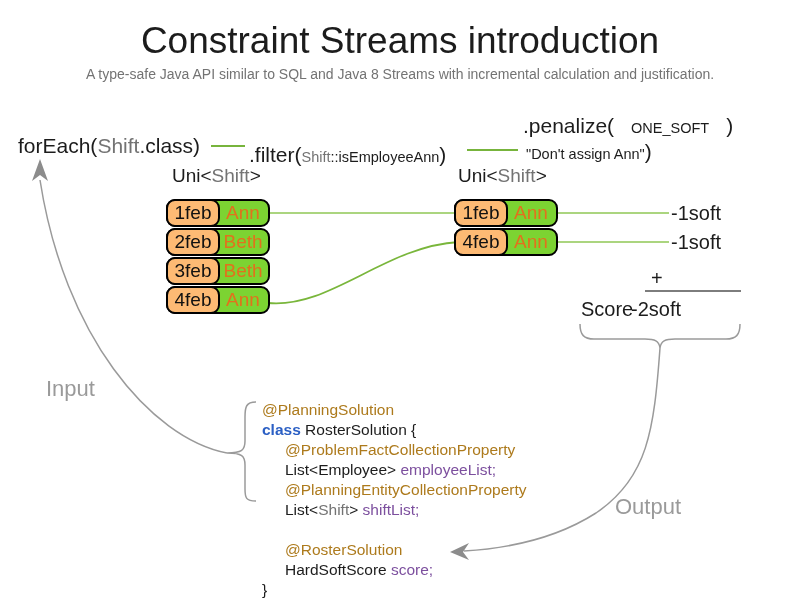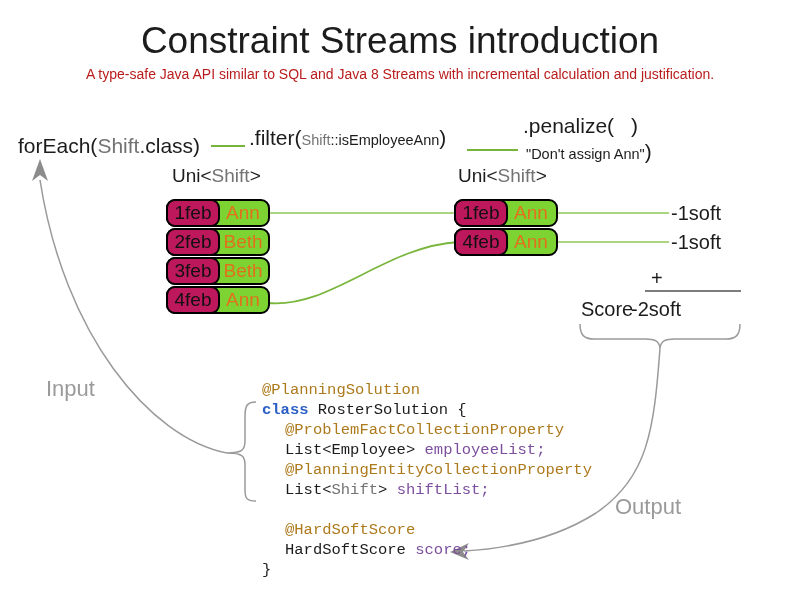--- a/index.html
+++ b/index.html
@@ -1,34 +1,34 @@
 <!DOCTYPE html>
 <html><head>
 <meta charset="utf-8">
 <style>
   html,body{margin:0;padding:0;background:#fff;font-family:"Liberation Sans",sans-serif;}
   #canvas{position:relative;width:800px;height:600px;background:#fff;overflow:hidden;}
   #connectors{position:absolute;left:0;top:0;z-index:1;pointer-events:none;}
   .abs{position:absolute;z-index:2;}
   .title{left:0;right:0;top:20px;text-align:center;font-size:37px;color:#1c1c1c;white-space:nowrap;}
-  .subtitle{left:0;right:0;top:66px;text-align:center;font-size:14px;color:#b91c1c;white-space:nowrap;}
+  .subtitle{left:0;right:0;top:66px;text-align:center;font-size:14px;color:#737373;white-space:nowrap;}
   .pgroup{display:flex;align-items:baseline;white-space:pre;line-height:25px;}
   .seg.dark{color:#1c1c1c}
   .seg.green{color:#737373}
   .seg.lg{font-size:21px}
   .seg.sm{font-size:14.5px}
   .seg.ann{color:#ad7a1c}
   .seg.kw{color:#2b5fc4;font-weight:bold}
   .seg.pl{color:#1c1c1c}
   .seg.field{color:#7c4f9e}
   .uni{font-size:19px;line-height:22px;display:flex;white-space:pre;}
   .shift-table .trow{position:relative;width:104px;height:28px;margin-bottom:1px;background:#7cd332;
     border:2px solid #000;border-radius:9px;box-sizing:border-box;}
   .shift-table .tdate{position:absolute;left:-2px;top:-2px;width:54px;height:28px;border:2px solid #000;
-    border-radius:9px;background:#be185d;box-sizing:border-box;display:flex;align-items:center;
+    border-radius:9px;background:#fdba74;box-sizing:border-box;display:flex;align-items:center;
     justify-content:center;font-size:19px;color:#111;}
   .shift-table .tname{position:absolute;left:52px;right:2px;top:0;bottom:0;display:flex;align-items:center;
     justify-content:center;font-size:19px;color:#e2711d;}
   .scoretxt{font-size:20px;color:#1c1c1c;line-height:24px;white-space:pre;}
   .flowlabel{font-size:22px;color:#9a9a9a;line-height:24px;}
   .codeblock{font-size:15.5px;}
   .code-line{white-space:pre;line-height:20px;}
   .code-line.ind{padding-left:23px;}
 </style>
 </head>
@@ -56,22 +56,22 @@
     <path d="M 256,402 C 246,402 245,407 245,417 L 245,441 C 245,450 242,453 227,453 C 242,453 245,456 245,465 L 245,489 C 245,498 246,501 256,501" fill="none" stroke="#9a9a9a" stroke-width="1.5"></path>
 
     <path d="M 227,453 C 150,438 64,335 40,180" fill="none" stroke="#9a9a9a" stroke-width="1.5"></path>
     <polygon points="40,159 32,181 40,175 48,181" fill="#8c8c8c"></polygon>
   </svg>
 
   <div class="abs title">Constraint Streams introduction</div>
   <div class="abs subtitle">A type-safe Java API similar to SQL and Java 8 Streams with incremental calculation and justification.</div>
 
   <div class="abs pgroup" style="left:18px;top:133px;"><span class="seg dark lg">forEach(</span><span class="seg green lg">Shift</span><span class="seg dark lg">.class)</span></div>
-  <div class="abs pgroup" style="left:249px;top:125px;"><span class="seg dark lg">.filter(</span><span class="seg green sm">Shift</span><span class="seg dark sm">::isEmployeeAnn</span><span class="seg dark lg">)</span></div>
-  <div class="abs pgroup" style="left:523px;top:113px;gap:17px;"><span class="seg dark lg">.penalize(</span><span class="seg dark lg">)</span></div>
+  <div class="abs pgroup" style="left:249px;top:142px;"><span class="seg dark lg">.filter(</span><span class="seg green sm">Shift</span><span class="seg dark sm">::isEmployeeAnn</span><span class="seg dark lg">)</span></div>
+  <div class="abs pgroup" style="left:523px;top:113px;gap:17px;"><span class="seg dark lg">.penalize(</span><span class="seg dark sm">ONE_SOFT</span><span class="seg dark lg">)</span></div>
   <div class="abs pgroup" style="left:526px;top:139px;"><span class="seg dark sm">"Don't assign Ann"</span><span class="seg dark lg">)</span></div>
 
   <div class="abs uni" style="left:172px;top:165px;"><span class="seg dark ">Uni&lt;</span><span class="seg green ">Shift</span><span class="seg dark ">&gt;</span></div>
   <div class="abs shift-table" style="left:166px;top:199px;">
       <div class="trow">
         <div class="tdate">1feb</div>
         <div class="tname">Ann</div>
       </div>
       <div class="trow">
         <div class="tdate">2feb</div>
@@ -101,26 +101,26 @@
 
   <div class="abs scoretxt" style="left:671px;top:201px;">-1soft</div>
   <div class="abs scoretxt" style="left:671px;top:230px;">-1soft</div>
   <div class="abs scoretxt" style="left:651px;top:266px;">+</div>
   <div class="abs scoretxt" style="left:581px;top:297px;">Score</div>
   <div class="abs scoretxt" style="left:631px;top:297px;">-2soft</div>
 
   <div class="abs flowlabel" style="left:46px;top:377px;">Input</div>
   <div class="abs flowlabel" style="left:615px;top:495px;">Output</div>
 
-  <div class="abs codeblock" style="left:262px;top:380px;font-family:Liberation Mono, monospace;">
+  <div class="abs codeblock" style="left:262px;top:400px;">
       <div class="code-line"><span class="seg ann ">@PlanningSolution</span></div>
       <div class="code-line"><span class="seg kw ">class</span><span class="seg pl "> RosterSolution {</span></div>
       <div class="code-line ind"><span class="seg ann ">@ProblemFactCollectionProperty</span></div>
       <div class="code-line ind"><span class="seg pl ">List&lt;Employee&gt; </span><span class="seg field ">employeeList;</span></div>
       <div class="code-line ind"><span class="seg ann ">@PlanningEntityCollectionProperty</span></div>
       <div class="code-line ind"><span class="seg pl ">List&lt;</span><span class="seg green ">Shift</span><span class="seg pl ">&gt; </span><span class="seg field ">shiftList;</span></div>
       <div class="code-line ind">&nbsp;</div>
-      <div class="code-line ind"><span class="seg ann ">@HardSoftScore</span></div>
+      <div class="code-line ind"><span class="seg ann ">@RosterSolution</span></div>
       <div class="code-line ind"><span class="seg pl ">HardSoftScore </span><span class="seg field ">score;</span></div>
       <div class="code-line"><span class="seg pl ">}</span></div>
     </div>
 
 </div>
 
 </body></html>

